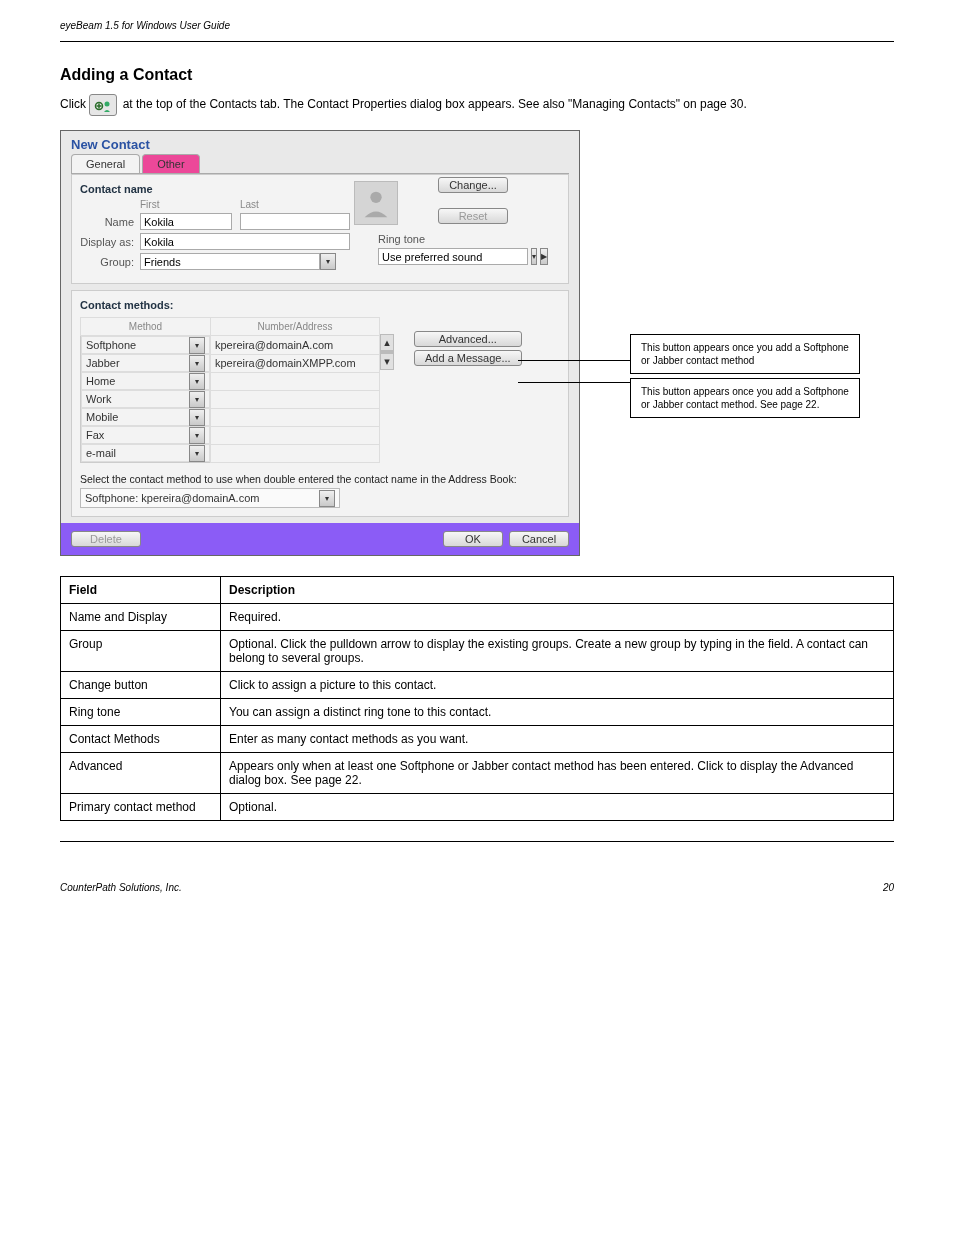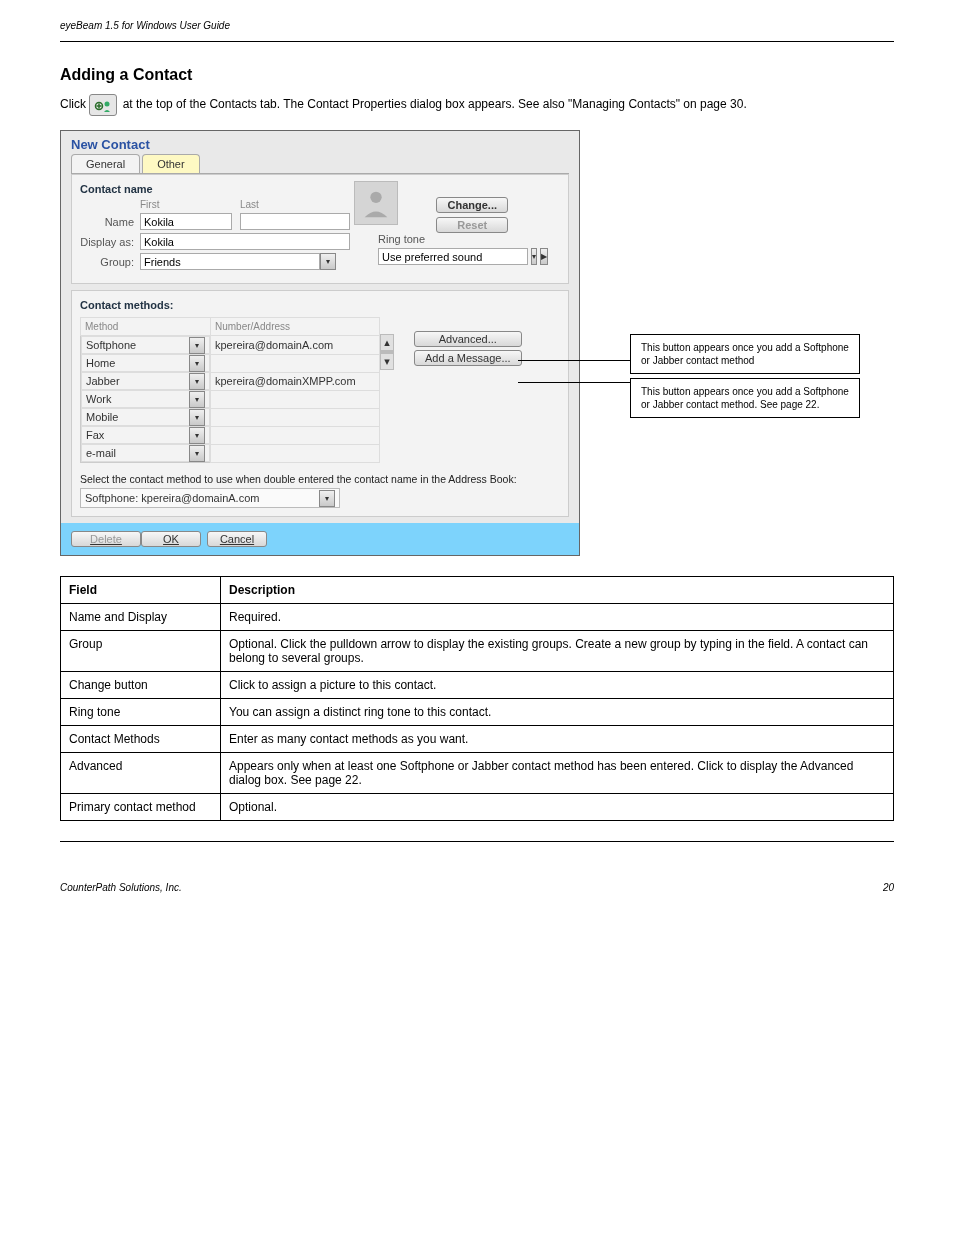--- a/index.html
+++ b/index.html
@@ -13,53 +13,53 @@
   .add-icon-box svg { vertical-align: middle; }
 
   
   .app-window { width: 520px; border: 1px solid #666; background: #e9e9e9; font-family: Tahoma, Arial, sans-serif; font-size: 11px; color: #333; margin: 4px 0 20px 0; }
   .titlebar { height: 22px; background: linear-gradient(#3a3a3a,#1a1a1a); color: #fff; display:flex; align-items:center; justify-content:space-between; padding: 0 4px 0 8px; font-weight:bold; }
   .title-btns { display:flex; gap:2px; }
   .title-btns span { width:16px; height:14px; background:#bdbdbd; border:1px solid #555; display:flex; align-items:center; justify-content:center; font-size:10px; color:#222; }
   .subheader { padding: 6px 10px 2px 10px; font-size: 13px; font-weight: bold; color: #2a52a3; }
   .tab-row { padding: 0 10px; }
   .tabs { display:flex; border-bottom:1px solid #aaa; }
-  .tab { padding: 3px 14px; background:#fef9c3; border:1px solid #aaa; border-bottom:none; border-radius:4px 4px 0 0; margin-right:2px; font-size:11px; }
+  .tab { padding: 3px 14px; background:#ec4899; border:1px solid #aaa; border-bottom:none; border-radius:4px 4px 0 0; margin-right:2px; font-size:11px; }
   .tab.active { background:#f3f3f3; }
   .panel { background:#f3f3f3; border:1px solid #ccc; margin:0 10px 6px 10px; padding:8px; position:relative; }
   .section-label { font-weight:bold; color:#234; margin-bottom:4px; }
   .row { display:flex; align-items:center; margin-bottom:3px; }
   .lbl { width:60px; text-align:right; padding-right:6px; color:#555; }
   .col-first { width:100px; }
   .col-last { width:120px; }
   .col-header { color:#888; font-size:10px; }
   .app-window input[type=text], .sel {
     border:1px solid #aaa; background:#fff; height:17px; padding:0 3px; font-size:11px;
   }
   .grp-row input { width:180px; }
   .dd-btn { width:16px; height:17px; background:linear-gradient(#f0f0f0,#c9c9c9); border:1px solid #888; display:inline-flex; align-items:center; justify-content:center; font-size:8px; color:#333; }
   .avatar-box { position:absolute; top:6px; right:170px; width:44px; height:44px; background:#d5d5d5; display:flex; align-items:center; justify-content:center; color:#999; border:1px solid #bbb; }
   .avatar-box svg { fill:#aaa; }
-  .right-btns { position:absolute; top:22px; right:60px; display:flex; flex-direction:column; gap:4px;font-weight:bold; }
+  .right-btns { position:absolute; top:2px; right:60px; display:flex; flex-direction:column; gap:15px; }
   .btn { background:linear-gradient(#f7f7f7,#d8d8d8); border:1px solid #888; padding:1px 10px; font-size:11px; border-radius:3px; min-width:70px; text-align:center; }
   .btn.disabled { color:#999; }
   .ringtone-area { position:absolute; top:58px; right:20px; width:170px; }
   .ringtone-area .rl { color:#555; margin-bottom:3px; }
   .ringtone-row { display:flex; align-items:center; gap:3px; }
   .ringtone-row input { flex:1; }
   .methods-grid { border:1px solid #ccc; border-collapse:collapse; width:300px; margin-top:2px; }
   .methods-grid th, .methods-grid td { border:1px solid #ddd; padding:1px 4px; font-weight:normal; text-align:left; height:18px; }
-  .methods-grid th { color:#888; background:#f3f3f3; font-size:10px; }
+  .methods-grid th { color:#888; background:#f3f3f3; font-size:10px;text-align:center; }
   .methods-grid td.mcell { display:flex; align-items:center; justify-content:space-between; }
   .scroll-col { width:14px; background:#e0e0e0; border:1px solid #bbb; }
   .methods-wrap { display:flex; align-items:flex-start; gap:0; }
   .methods-side { display:flex; flex-direction:column; gap:3px; margin-left:20px; margin-top:16px; }
   .select-hint { margin-top:10px; font-size:10.5px; color:#222; }
   .primary-box { border:1px solid #bbb; background:#fafafa; padding:2px 4px; display:flex; align-items:center; justify-content:space-between; width:260px; height:20px; margin-top:3px; }
-  .btn-bar { display:flex; justify-content:flex-start; padding:8px 10px; background:#7dd3fc;text-decoration:underline; }
+  .btn-bar { display:flex; justify-content:space-between; padding:8px 10px; background:#8b5cf6; }
   .btn-bar .right { display:flex; gap:6px; }
   .callout { position:absolute; background:#fff; border:1px solid #000; padding:6px 10px; font-size:10px; line-height:1.3; width:230px; }
   .callout-line { position:absolute; border-top:1px solid #000; }
 
   
   table.desc { border-collapse: collapse; width: 100%; margin: 20px 0; font-size: 12px; }
   table.desc th, table.desc td { border: 1px solid #000; padding: 6px 8px; vertical-align: top; text-align: left; }
   table.desc th { font-weight: bold; }
   .footer { display:flex; justify-content:space-between; font-size:10px; margin-top:40px; font-style: italic; align-items: flex-end; }
 </style>
@@ -153,31 +153,31 @@
             </tr>
             <tr>
                   <td class="mcell">
                     <span>Softphone</span>
                     <span class="dd-btn">▾</span>
                   </td>
                   <td>kpereira@domainA.com</td>
                 </tr>
             <tr>
                   <td class="mcell">
+                    <span>Jabber</span>
+                    <span class="dd-btn">▾</span>
+                  </td>
+                  <td>kpereira@domainXMPP.com</td>
+                </tr>
+            <tr>
+                  <td class="mcell">
                     <span>Home</span>
                     <span class="dd-btn">▾</span>
                   </td>
                   <td></td>
-                </tr>
-            <tr>
-                  <td class="mcell">
-                    <span>Jabber</span>
-                    <span class="dd-btn">▾</span>
-                  </td>
-                  <td>kpereira@domainXMPP.com</td>
                 </tr>
             <tr>
                   <td class="mcell">
                     <span>Work</span>
                     <span class="dd-btn">▾</span>
                   </td>
                   <td></td>
                 </tr>
             <tr>
                   <td class="mcell">

